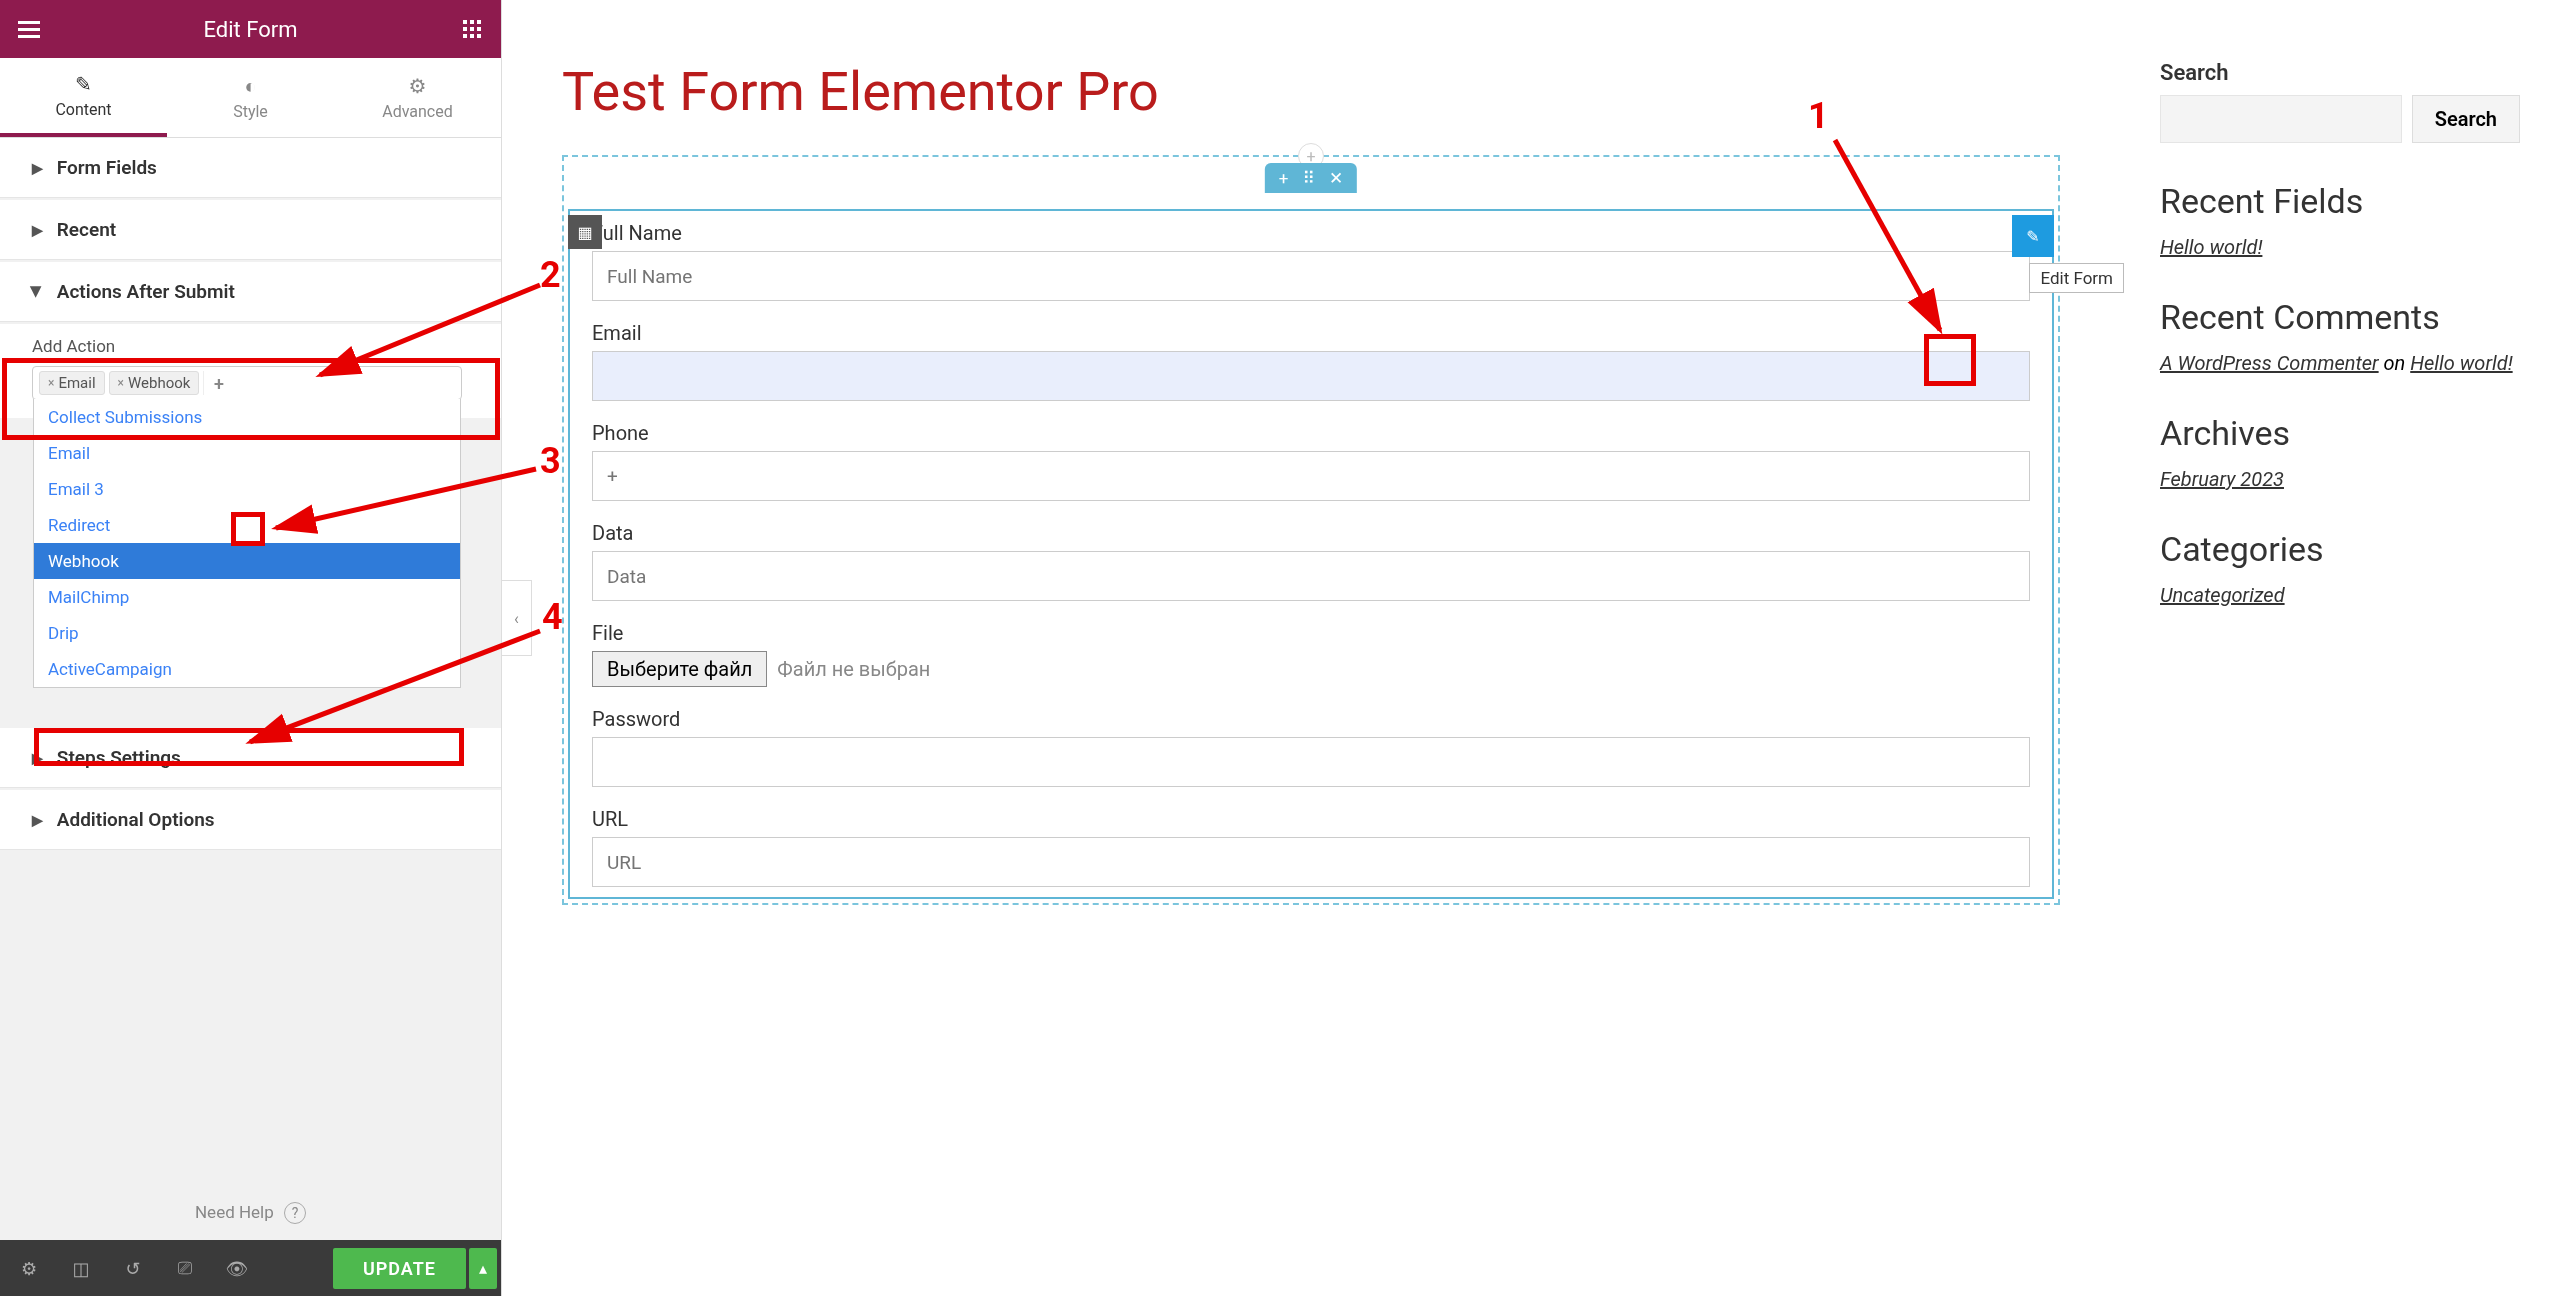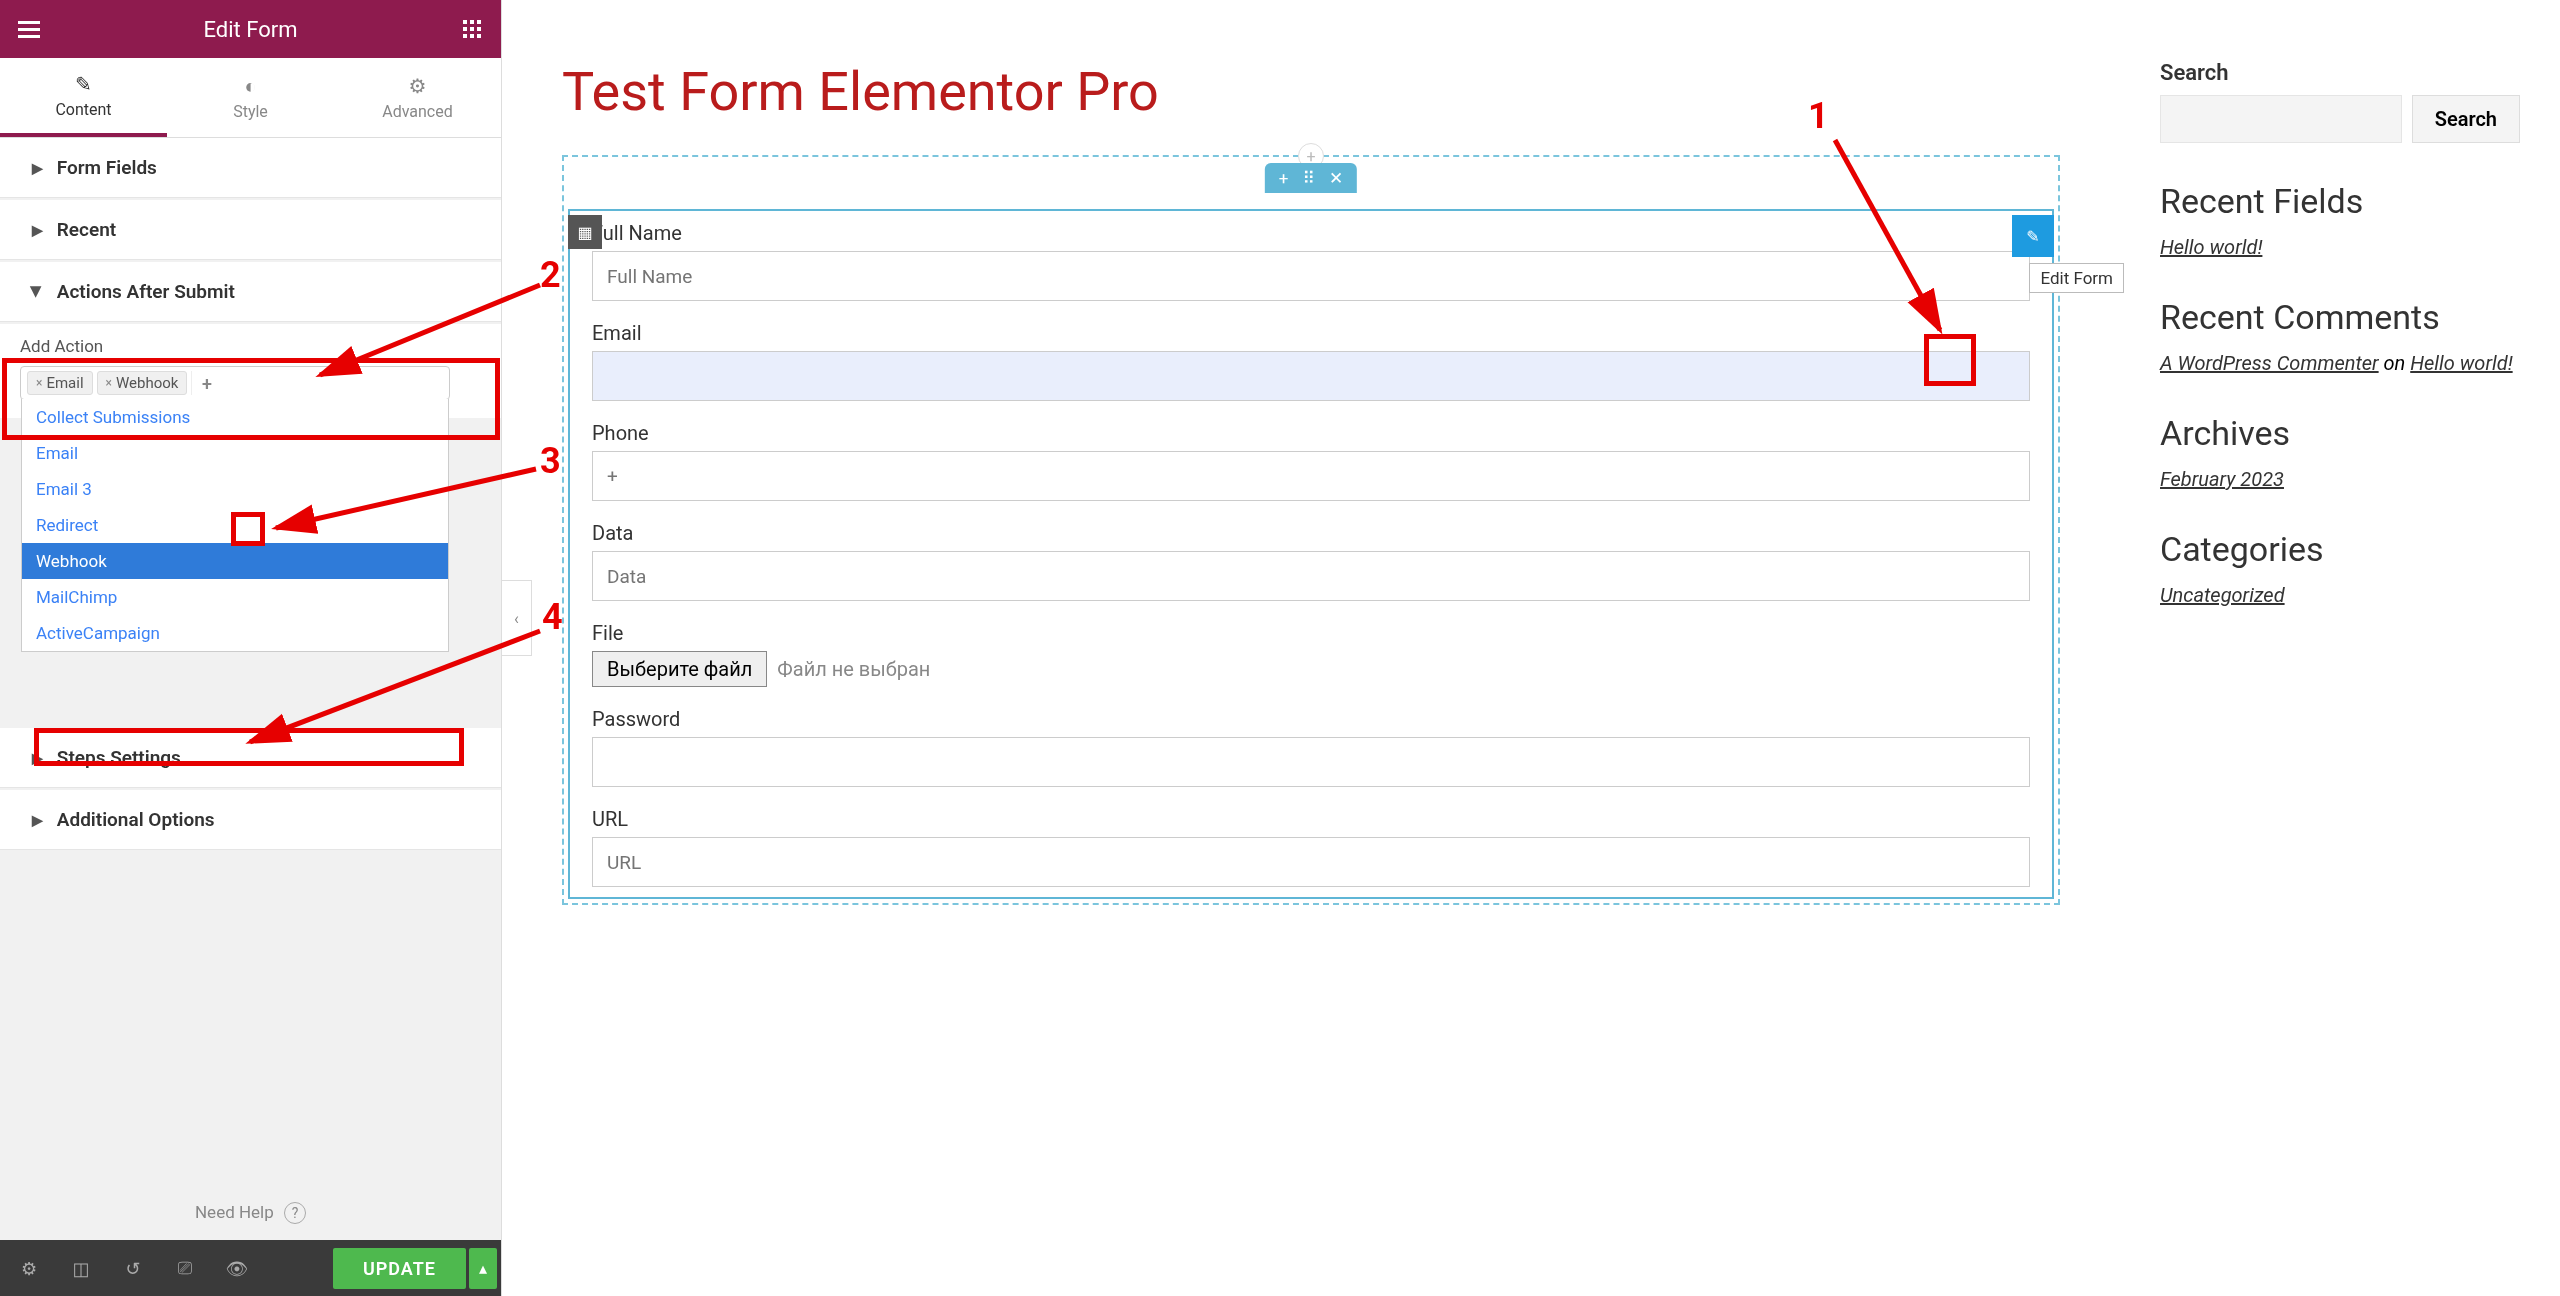--- a/index.html
+++ b/index.html
@@ -22,21 +22,21 @@
 .tabs { display: flex; background: #fff; border-bottom: 1px solid #ddd; }
 .tab { flex: 1; display: flex; flex-direction: column; align-items: center; justify-content: center; padding: 14px 0; color: #888; font-size: 16px; cursor: pointer; }
 .tab.active { color: #333; border-bottom: 4px solid #8e1b4e; background: #fff; }
 .tab-icon { font-size: 20px; margin-bottom: 4px; }
 
 .sections { flex: 1; overflow: visible; }
 .section { background: #fff; border-bottom: 1px solid #e5e5e5; padding: 18px 32px; display: flex; align-items: center; font-size: 19px; font-weight: 600; color: #333; cursor: pointer; margin-bottom: 2px; }
 .section .caret { margin-right: 14px; font-size: 14px; color: #555; }
 .section.open .caret { transform: rotate(90deg); }
 
-.section-body { background: #fff; padding: 12px 20px 18px; }
+.section-body { background: #fff; padding: 12px 32px 18px; }
 .section-body label { font-size: 17px; color: #555; display: block; margin-bottom: 10px; }
 
 .action-input { border: 1px solid #ccc; background: #fff; border-radius: 4px; padding: 4px 6px; display: flex; flex-wrap: wrap; gap: 4px; position: relative; width: 430px; }
 .tag { background: #f0f0f0; border: 1px solid #ddd; border-radius: 3px; padding: 2px 8px; font-size: 15px; color: #555; display: flex; align-items: center; gap: 4px; }
 .tag .x { font-size: 12px; color: #888; cursor: pointer; }
 .plus-box { width: 24px; height: 24px; display: flex; align-items: center; justify-content: center; color: #888; font-size: 18px; font-weight: 600; border-left: 1px solid #eee; padding-left: 6px; }
 
 .dropdown { position: absolute; top: 100%; left: 0; right: 0; background: #fff; border: 1px solid #ccc; border-top: none; z-index: 10; }
 .dropdown-item { padding: 8px 14px; font-size: 17px; color: #3b82f6; cursor: pointer; }
 .dropdown-item.selected { background: #2f7bd9; color: #fff; }
@@ -157,20 +157,21 @@
               <span>Webhook</span>
             </span>
           <span class="plus-box">+</span>
           <div class="dropdown">
             <div class="dropdown-item">Collect Submissions</div>
             <div class="dropdown-item">Email</div>
             <div class="dropdown-item">Email 3</div>
             <div class="dropdown-item">Redirect</div>
             <div class="dropdown-item selected">Webhook</div>
             <div class="dropdown-item">MailChimp</div>
+            <div class="dropdown-item">Drip</div>
             <div class="dropdown-item">ActiveCampaign</div>
           </div>
         </div>
       </div>
       <div class="section" style="margin-top:310px">
         <span class="caret">▶</span>
         <span>Steps Settings</span>
       </div>
       <div class="section">
         <span class="caret">▶</span>

